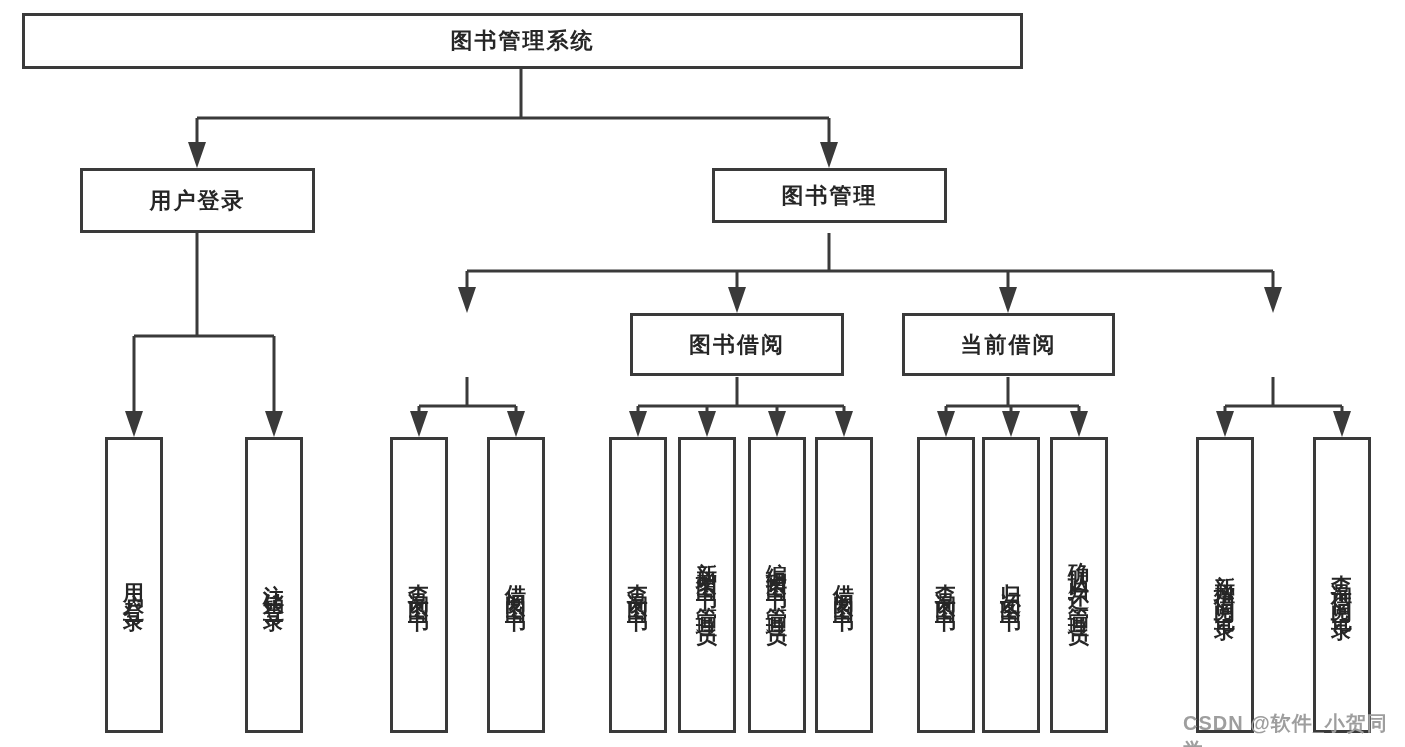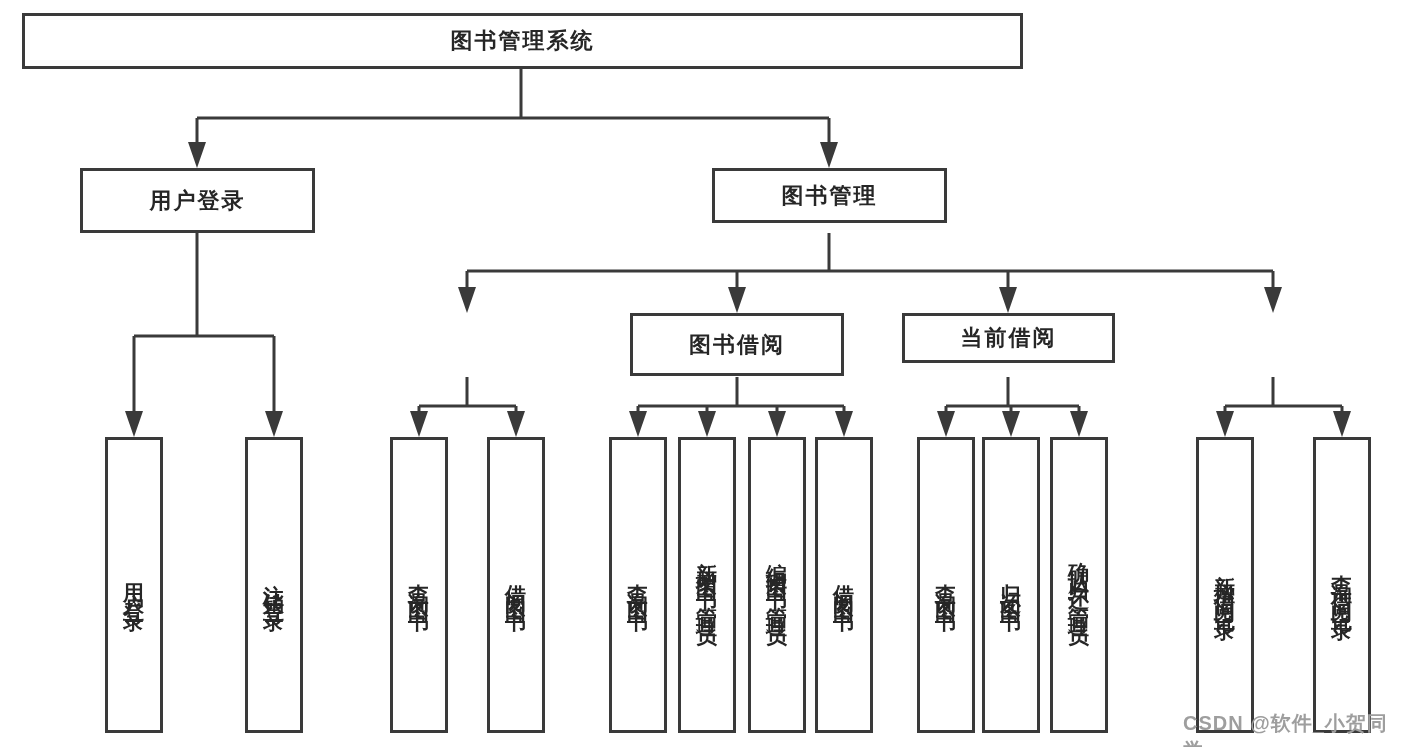--- a/index.html
+++ b/index.html
@@ -102,21 +102,21 @@
   <div class="box" style="left:80px;top:168px;width:235px;height:65px">
     <span>用户登录</span>
   </div>
   <div class="box" style="left:712px;top:168px;width:235px;height:55px">
     <span>图书管理</span>
   </div>
 
   <div class="box" style="left:630px;top:313px;width:214px;height:63px">
     <span>图书借阅</span>
   </div>
-  <div class="box" style="left:902px;top:313px;width:213px;height:50px">
+  <div class="box" style="left:902px;top:313px;width:213px;height:63px">
     <span>当前借阅</span>
   </div>
 
   <div class="box vbox" style="left:105px;top:437px;width:58px;height:296px">
     <span>用户登录</span>
   </div>
   <div class="box vbox" style="left:245px;top:437px;width:58px;height:296px">
     <span>注销登录</span>
   </div>
 

